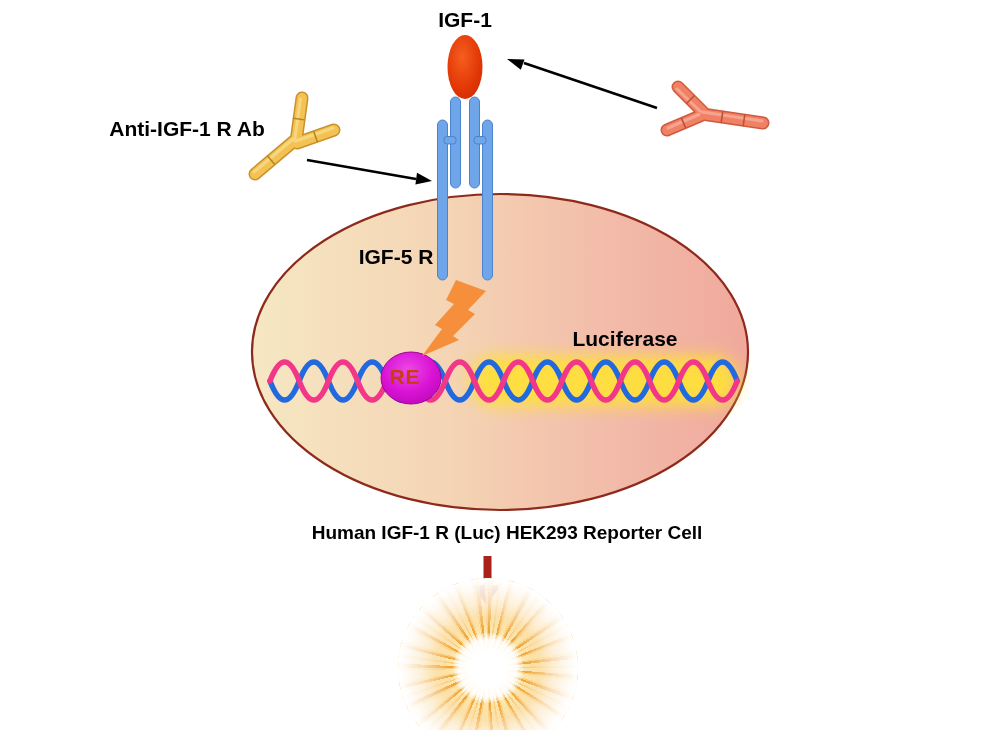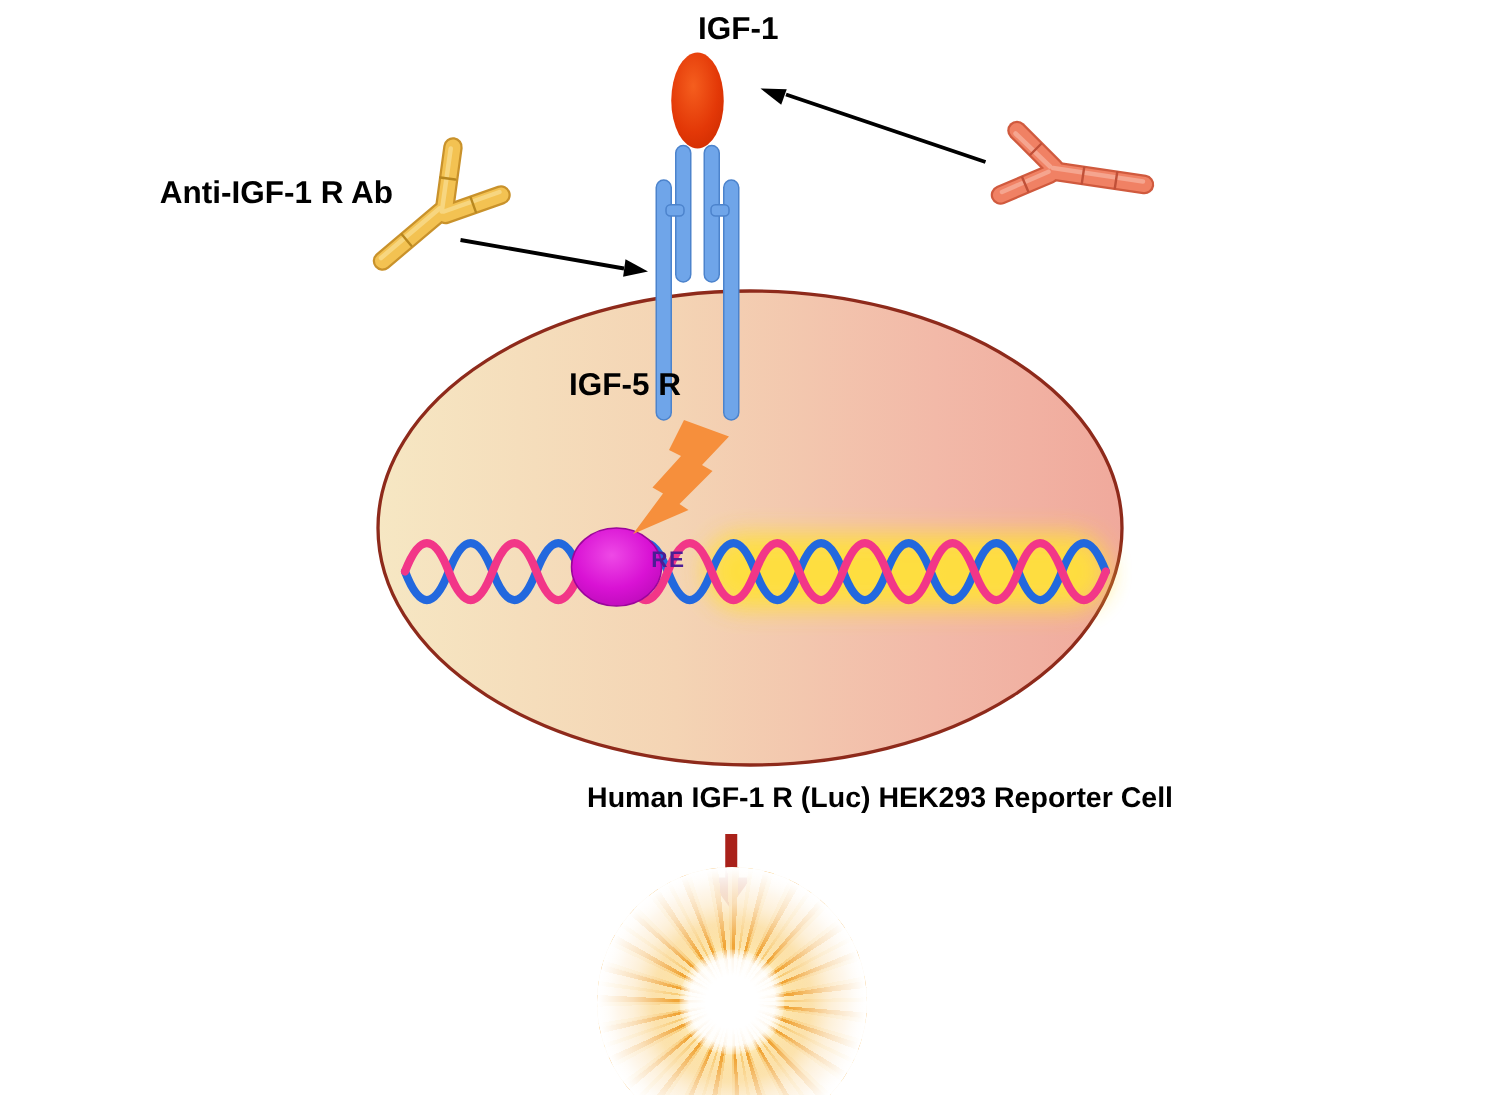--- a/index.html
+++ b/index.html
@@ -1,27 +1,27 @@
 <!DOCTYPE html>
 <html><head>
 <meta charset="utf-8">
 <style>
   html,body{margin:0;padding:0;background:#ffffff;}
   .scene{position:relative;width:1000px;height:730px;background:#ffffff;overflow:hidden;
          font-family:"Liberation Sans",sans-serif;}
   .scene svg{position:absolute;left:0;top:0;}
-  .lbl{position:absolute;font-weight:bold;color:#000;text-align:right;line-height:1.15;
+  .lbl{position:absolute;font-weight:bold;color:#000;text-align:center;line-height:1.15;
        white-space:nowrap;}
   .t-igf1      {left:411px;top:8px;  width:108px;font-size:21px;}
-  .t-anti-r    {left:72px; top:117px;width:190px;font-size:21px;}
+  .t-anti-r    {left:92px; top:117px;width:190px;font-size:21px;}
   .t-anti      {left:764px;top:110px;width:180px;font-size:21px;}
   .t-igf1r     {left:338px;top:245px;width:116px;font-size:21px;}
   .t-luc       {left:555px;top:327px;width:140px;font-size:21px;}
-  .t-re        {left:397px;top:365px;width:60px; font-size:15px;color:#4c1d95;letter-spacing:1px;}
-  .t-caption   {left:262px;top:522px;width:520px;font-size:19px;}
+  .t-re        {left:375px;top:365px;width:60px; font-size:21px;color:#c2410c;letter-spacing:1px;}
+  .t-caption   {left:247px;top:522px;width:520px;font-size:19px;}
   .t-light     {left:418px;top:649px;width:140px;font-size:26px;z-index:9;}
   
   .starburst{position:absolute;left:398px;top:578px;width:180px;height:180px;}
   .sb{position:absolute;inset:0;border-radius:50%;}
   .sb-glow{background:radial-gradient(circle,#ffffff 0%,#fff3ce 20%,#fad382 42%,
             rgba(246,180,76,.55) 60%,rgba(246,180,76,0) 76%);}
   .sb-rays{background:repeating-conic-gradient(rgba(239,158,42,.9) 0deg 3deg,
             rgba(239,158,42,0) 3deg 13.5deg);}
   .sb-rays2{transform:rotate(7deg);
             background:repeating-conic-gradient(rgba(248,200,110,.85) 0deg 2deg,
@@ -151,15 +151,16 @@
     <div class="sb sb-glow"></div>
     <div class="sb sb-rays"></div>
     <div class="sb sb-rays2"></div>
     <div class="sb sb-fade"></div>
     <div class="sb-core"></div>
   </div>
 
   <div class="lbl t-igf1">IGF-1</div>
   <div class="lbl t-anti-r">Anti-IGF-1 R Ab</div>
   <div class="lbl t-igf1r">IGF-5 R</div>
+  <div class="lbl t-luc">Luciferase</div>
   <div class="lbl t-re">RE</div>
   <div class="lbl t-caption">Human IGF-1 R (Luc) HEK293 Reporter Cell</div>
 </div>
 
 </body></html>

